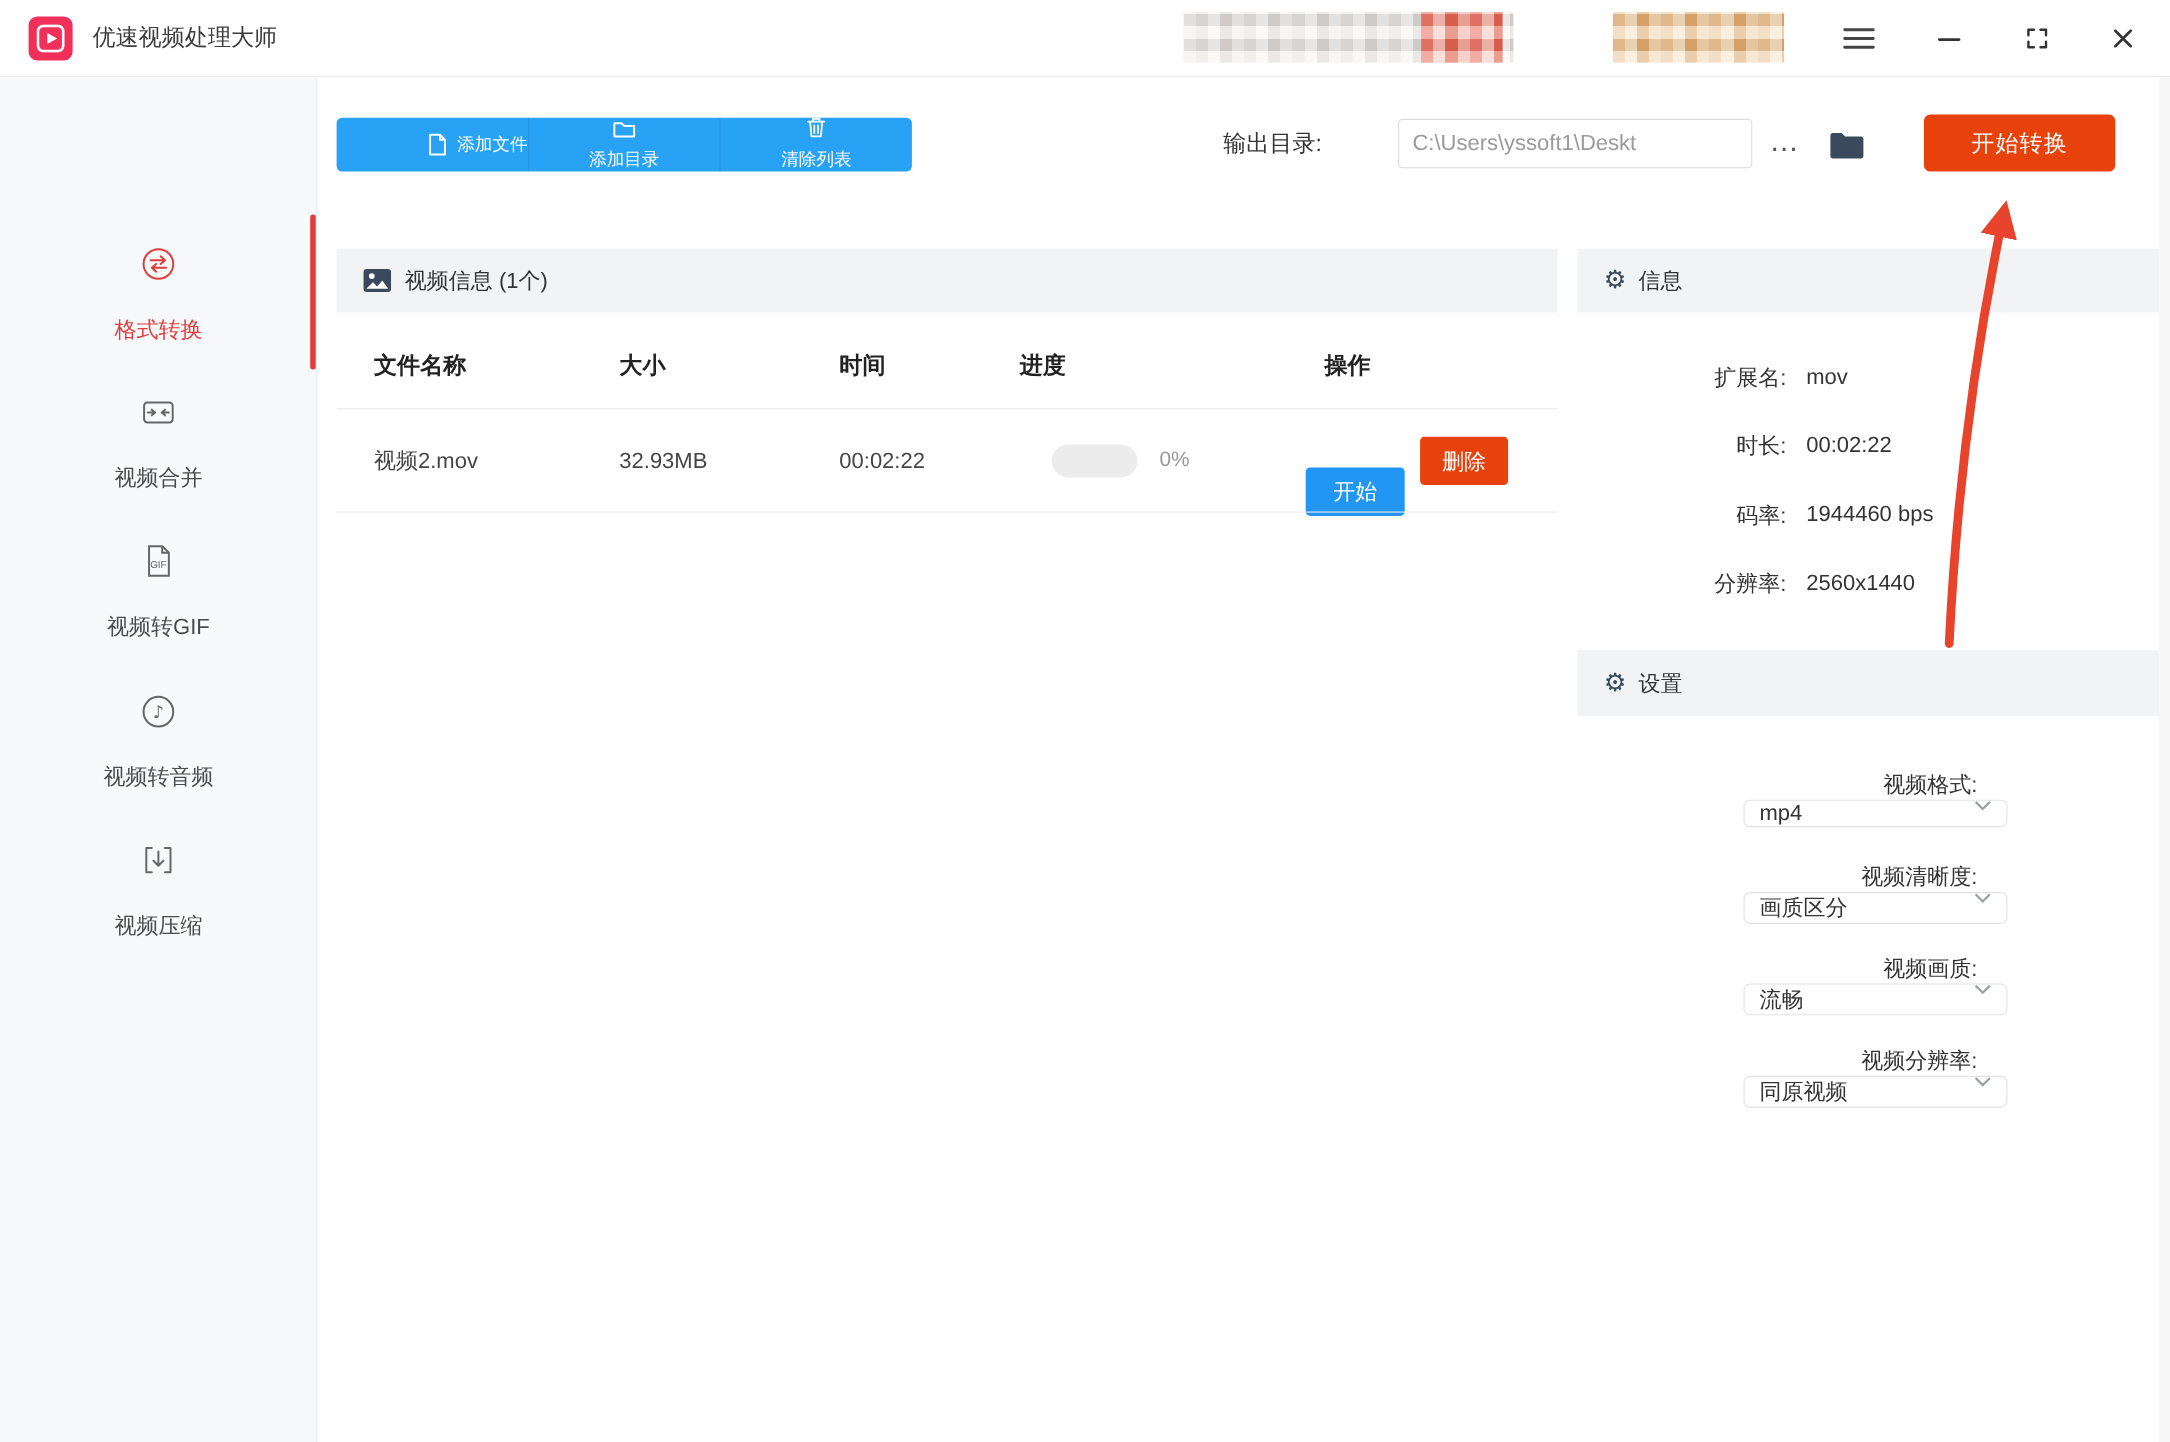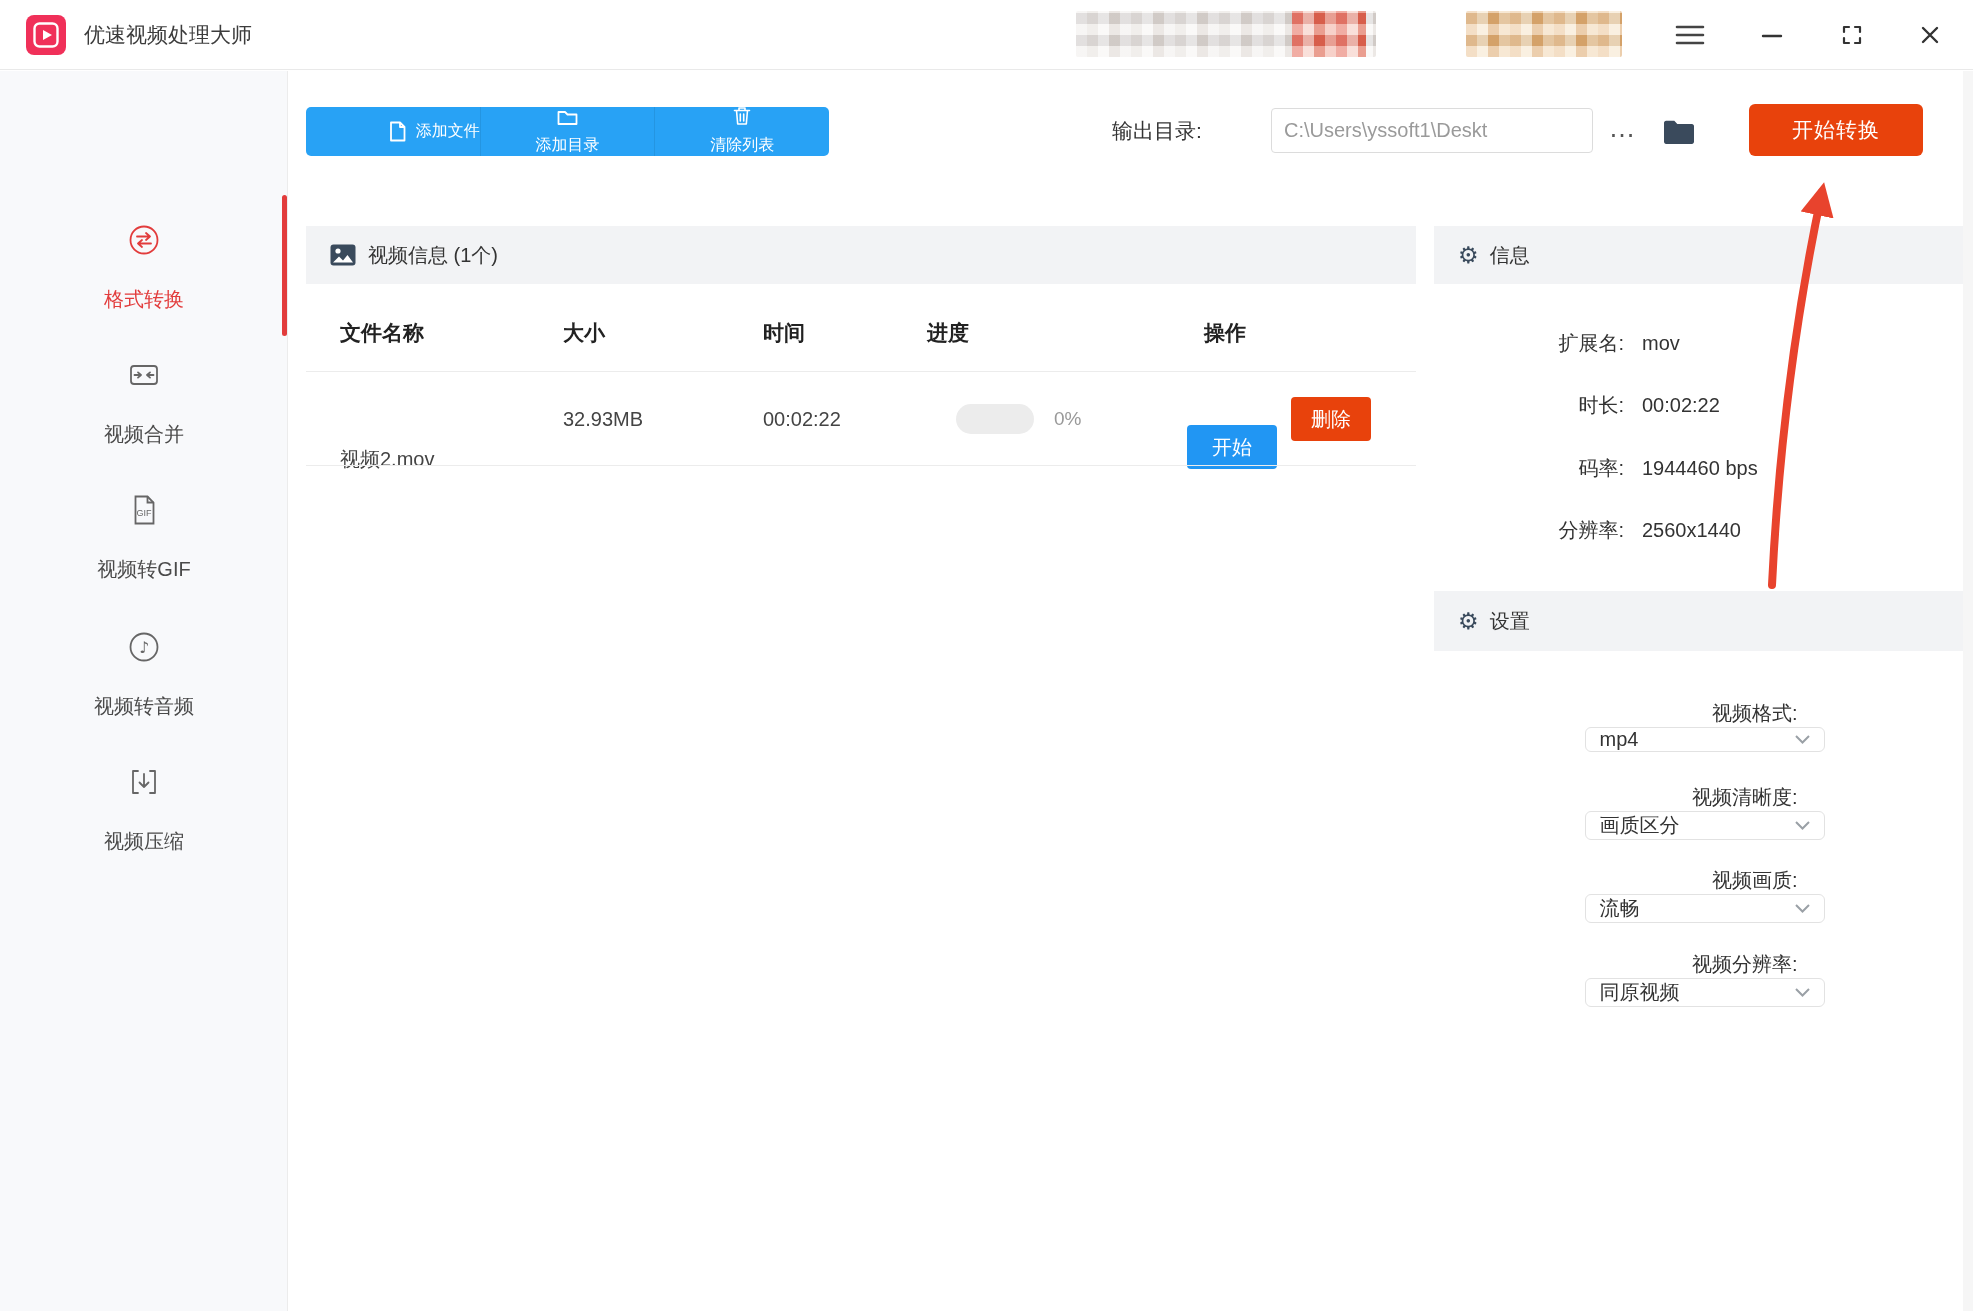--- a/index.html
+++ b/index.html
@@ -55,41 +55,41 @@
   .start-btn { position: absolute; left: 1749px; top: 104px; width: 174px; height: 52px; background: #e8420c; color: #fff; font-size: 21px; border: none; border-radius: 6px; display: flex; align-items: center; justify-content: center; cursor: pointer; letter-spacing: 1px; }
 
   
   .list-header { position: absolute; left: 306px; top: 226px; width: 1110px; height: 58px; background: #f2f3f5; display: flex; align-items: center; padding-left: 24px; gap: 12px; font-size: 20px; color: #333; }
   .th { position: absolute; top: 318px; font-size: 21px; font-weight: bold; color: #222; line-height: 30px; }
   .th1 { left: 340px; } .th2 { left: 563px; } .th3 { left: 763px; } .th4 { left: 927px; } .th5 { left: 1204px; }
   .hr { position: absolute; left: 306px; width: 1110px; height: 1px; background: #ececec; }
   .hr1 { top: 371px; } .hr2 { top: 465px; }
 
   .td { position: absolute; top: 404px; font-size: 20px; color: #444; line-height: 30px; }
-  .td-name { left: 340px; margin-top: 40px; } .td-size { left: 563px; } .td-time { left: 763px; }
+  .td-name { left: 340px; } .td-size { left: 563px; } .td-time { left: 763px; }
   .progress-pill { position: absolute; left: 956px; top: 404px; width: 78px; height: 30px; background: #ececec; border-radius: 15px; overflow: hidden; }
   .progress-fill { height: 100%; width: 0%; background: #28a2f5; }
   .progress-text { position: absolute; left: 1054px; top: 404px; height: 30px; line-height: 30px; font-size: 19px; color: #999; }
   .row-btn { position: absolute; top: 397px; height: 44px; border: none; border-radius: 4px; color: #fff; font-size: 20px; display: flex; align-items: center; justify-content: center; cursor: pointer; }
   .btn-start { left: 1187px; width: 90px; background: #2196f3; margin-top: 28px; }
   .btn-del   { left: 1291px; width: 80px; background: #e8420c; }
 
   
   .panel-header { position: absolute; width: 529px; height: 58px; left: 1434px; background: #f2f3f5; display: flex; align-items: center; padding-left: 24px; gap: 11px; font-size: 20px; color: #333; }
   .ph-info { top: 226px; } .ph-set { top: 591px; height: 60px; }
   .gear { font-family: "DejaVu Sans", sans-serif; font-size: 23px; color: #3a4a5c; line-height: 1; }
 
   .info-row { position: absolute; left: 1434px; width: 529px; height: 62px; display: flex; align-items: center; font-size: 20px; }
   .info-row .lab { width: 190px; text-align: right; color: #333; }
   .info-row .val { margin-left: 18px; color: #333; }
   .ir1 { top: 312px; } .ir2 { top: 374px; } .ir3 { top: 437px; } .ir4 { top: 499px; }
 
   .set-row { position: absolute; left: 1434px; width: 529px; height: 52px; display: flex; align-items: center; font-size: 20px; flex-direction: column; }
   .set-row .lab { width: 198px; text-align: right; color: #333; }
-  .select-box { margin-left: 12px; width: 240px; height: 52px; border: 1px solid #e2e2e2; border-radius: 6px; background: #fff; display: flex; align-items: center; justify-content: space-between; padding: 0 14px; color: #333; cursor: pointer; }
+  .select-box { margin-left: 12px; width: 240px; height: 52px; border: 1px solid #e2e2e2; border-radius: 6px; background: #fff; display: flex; justify-content: space-between; padding: 0 14px; color: #333; cursor: pointer; }
   .sr1 { top: 700px; } .sr2 { top: 784px; } .sr3 { top: 867px; } .sr4 { top: 951px; }
 
   
   .arrow-overlay { position: absolute; left: 0; top: 0; width: 1973px; height: 1311px; pointer-events: none; z-index: 50; }
 
   
   .scroll-track { position: absolute; right: 0; top: 71px; width: 10px; height: 1240px; background: #f6f6f6; }
 </style>
 </head>
 <body>

